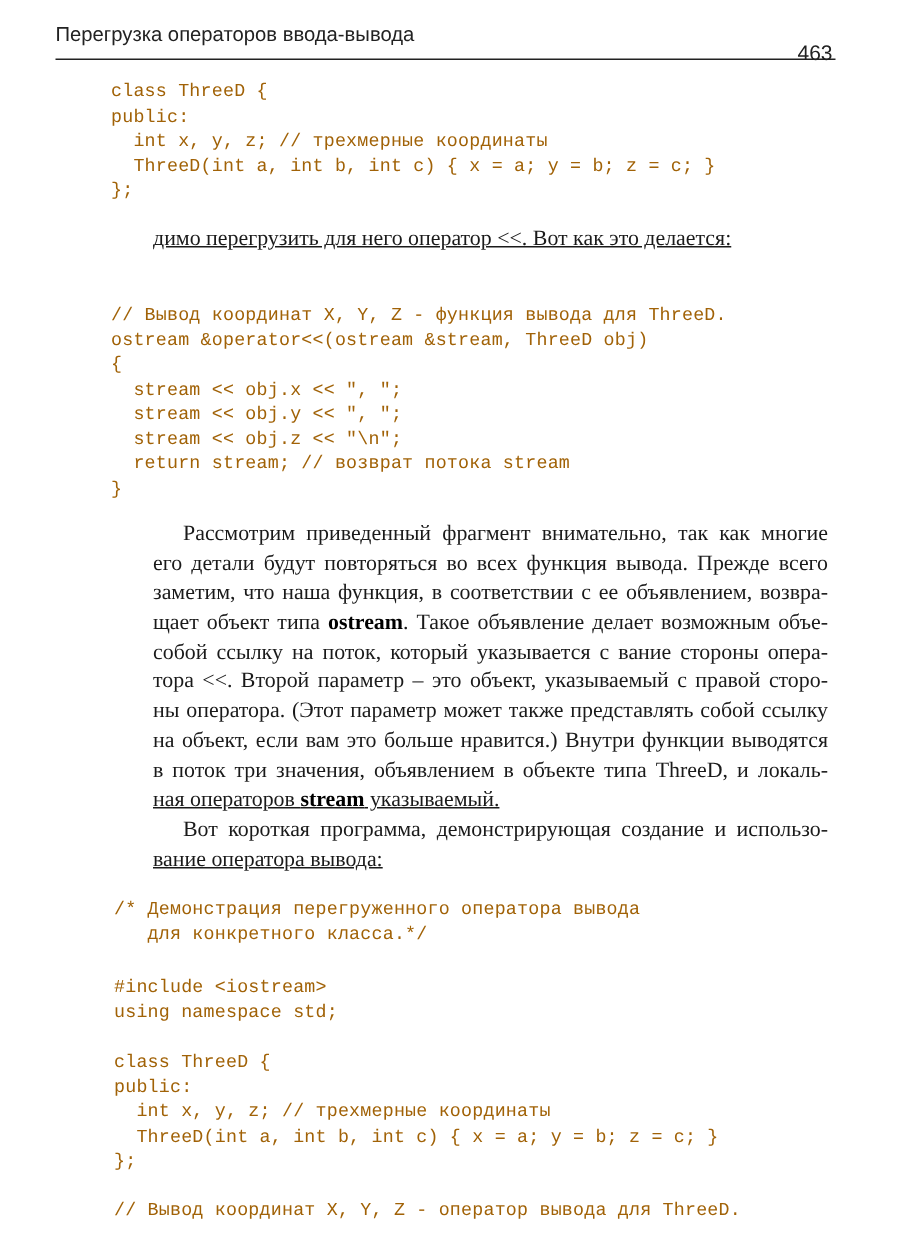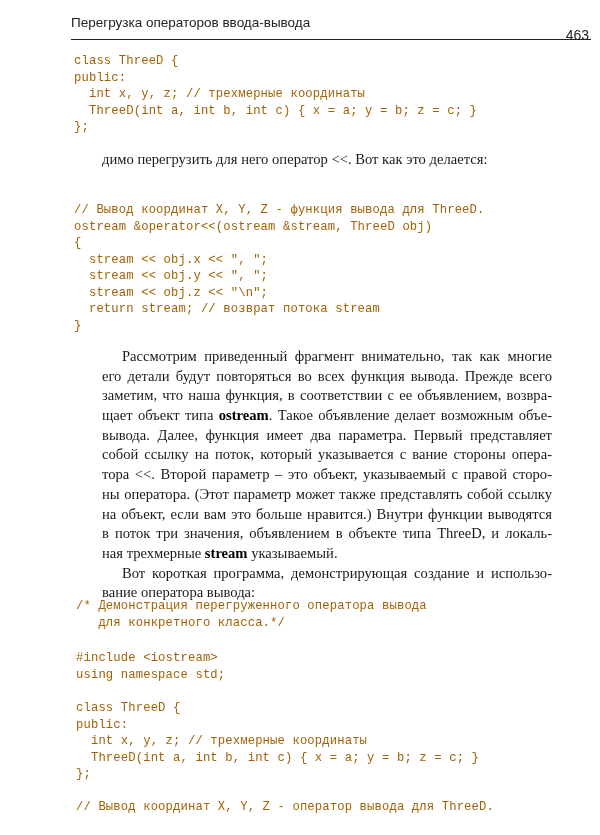--- a/index.html
+++ b/index.html
@@ -3,21 +3,20 @@
 <meta charset="utf-8">
 <style>
   html, body { margin: 0; padding: 0; }
   body {
     width: 600px; height: 835px; background: #ffffff; position: relative; overflow: hidden;
     color: #1a1a1a;
   }
   .page-header {
     position: absolute; left: 37px; top: 13px; width: 520px; height: 26px;
     border-bottom: 1.5px solid #222;
-    margin-left: 34px;
   }
   .header-title {
     position: absolute; left: 0; top: 2px;
     font-family: "Liberation Sans", sans-serif; font-size: 13.5px; color: #222;
   }
   .page-number {
     position: absolute; right: 2px; top: 14px;
     font-family: "Liberation Sans", sans-serif; font-size: 14px; color: #222;
   }
   .code {
@@ -25,21 +24,21 @@
     font-family: "Liberation Mono", monospace; font-size: 12.2px; color: #a16207;
     white-space: pre; letter-spacing: 0.15px;
   }
   .code .ln { display: block; height: 16.5px; line-height: 16.5px; }
   .para {
     position: absolute; margin: 0;
     font-family: "Liberation Serif", serif; font-size: 14.6px; color: #1a1a1a;
     text-align: justify; text-align-last: left;
   }
   .para .ln { display: block; height: 19.7px; line-height: 19.7px; text-align: justify; text-align-last: justify; white-space: nowrap; }
-  .para .ln.last { text-align-last: left; }
+  .para .ln.last { text-align-last: left; text-decoration: underline; }
   .para .ln.indent { padding-left: 20px; }
   b { font-weight: bold; color: #000; }
 </style>
 </head>
 <body>
 
 <div class="page-header">
   <span class="header-title">Перегрузка операторов ввода-вывода</span>
   <span class="page-number">463</span>
 </div>
@@ -50,24 +49,23 @@
   <span class="ln last">димо перегрузить для него оператор &lt;&lt;. Вот как это делается:</span>
 </div>
 
 <pre class="code" style="left:74px; top:202px;"><span class="ln">// Вывод координат X, Y, Z - функция вывода для ThreeD.</span><span class="ln">ostream &amp;operator&lt;&lt;(ostream &amp;stream, ThreeD obj)</span><span class="ln">{</span><span class="ln">  stream &lt;&lt; obj.x &lt;&lt; ", ";</span><span class="ln">  stream &lt;&lt; obj.y &lt;&lt; ", ";</span><span class="ln">  stream &lt;&lt; obj.z &lt;&lt; "\n";</span><span class="ln">  return stream; // возврат потока stream</span><span class="ln">}</span></pre>
 
 <div class="para" style="left:102px; top:347px; width:450px;">
   <span class="ln indent">Рассмотрим приведенный фрагмент внимательно, так как многие</span>
   <span class="ln">его детали будут повторяться во всех функция вывода. Прежде всего</span>
   <span class="ln">заметим, что наша функция, в соответствии с ее объявлением, возвра-</span>
   <span class="ln"><span>щает объект типа </span><b>ostream</b><span>. Такое объявление делает возможным объе-</span></span>
-  <span class="ln">вывода. Далее, функция имеет два параметра. Первый представляет</span>
   <span class="ln">собой ссылку на поток, который указывается с вание стороны опера-</span>
   <span class="ln">тора &lt;&lt;. Второй параметр – это объект, указываемый с правой сторо-</span>
   <span class="ln">ны оператора. (Этот параметр может также представлять собой ссылку</span>
   <span class="ln">на объект, если вам это больше нравится.) Внутри функции выводятся</span>
   <span class="ln">в поток три значения, объявлением в объекте типа ThreeD, и локаль-</span>
-  <span class="ln last"><span>ная трехмерные </span><b>stream</b><span> указываемый.</span></span>
+  <span class="ln last"><span>ная операторов </span><b>stream</b><span> указываемый.</span></span>
   <span class="ln indent">Вот короткая программа, демонстрирующая создание и использо-</span>
   <span class="ln last">вание оператора вывода:</span>
 </div>
 
 <pre class="code" style="left:76px; top:598px;"><span class="ln">/* Демонстрация перегруженного оператора вывода</span><span class="ln">   для конкретного класса.*/</span><span class="ln" style="height:19px"></span><span class="ln">#include &lt;iostream&gt;</span><span class="ln">using namespace std;</span><span class="ln" style="height:17px"></span><span class="ln">class ThreeD {</span><span class="ln">public:</span><span class="ln">  int x, y, z; // трехмерные координаты</span><span class="ln">  ThreeD(int a, int b, int c) { x = a; y = b; z = c; }</span><span class="ln">};</span><span class="ln"></span><span class="ln">// Вывод координат X, Y, Z - оператор вывода для ThreeD.</span></pre>
 
 </body></html>

